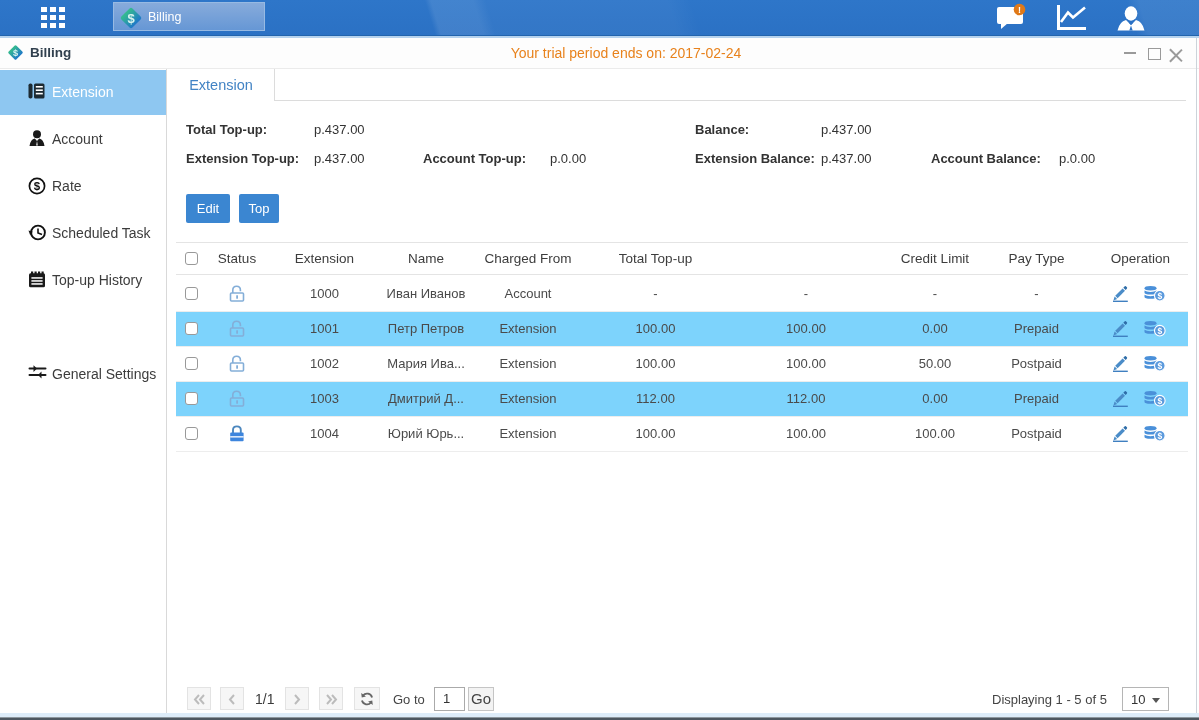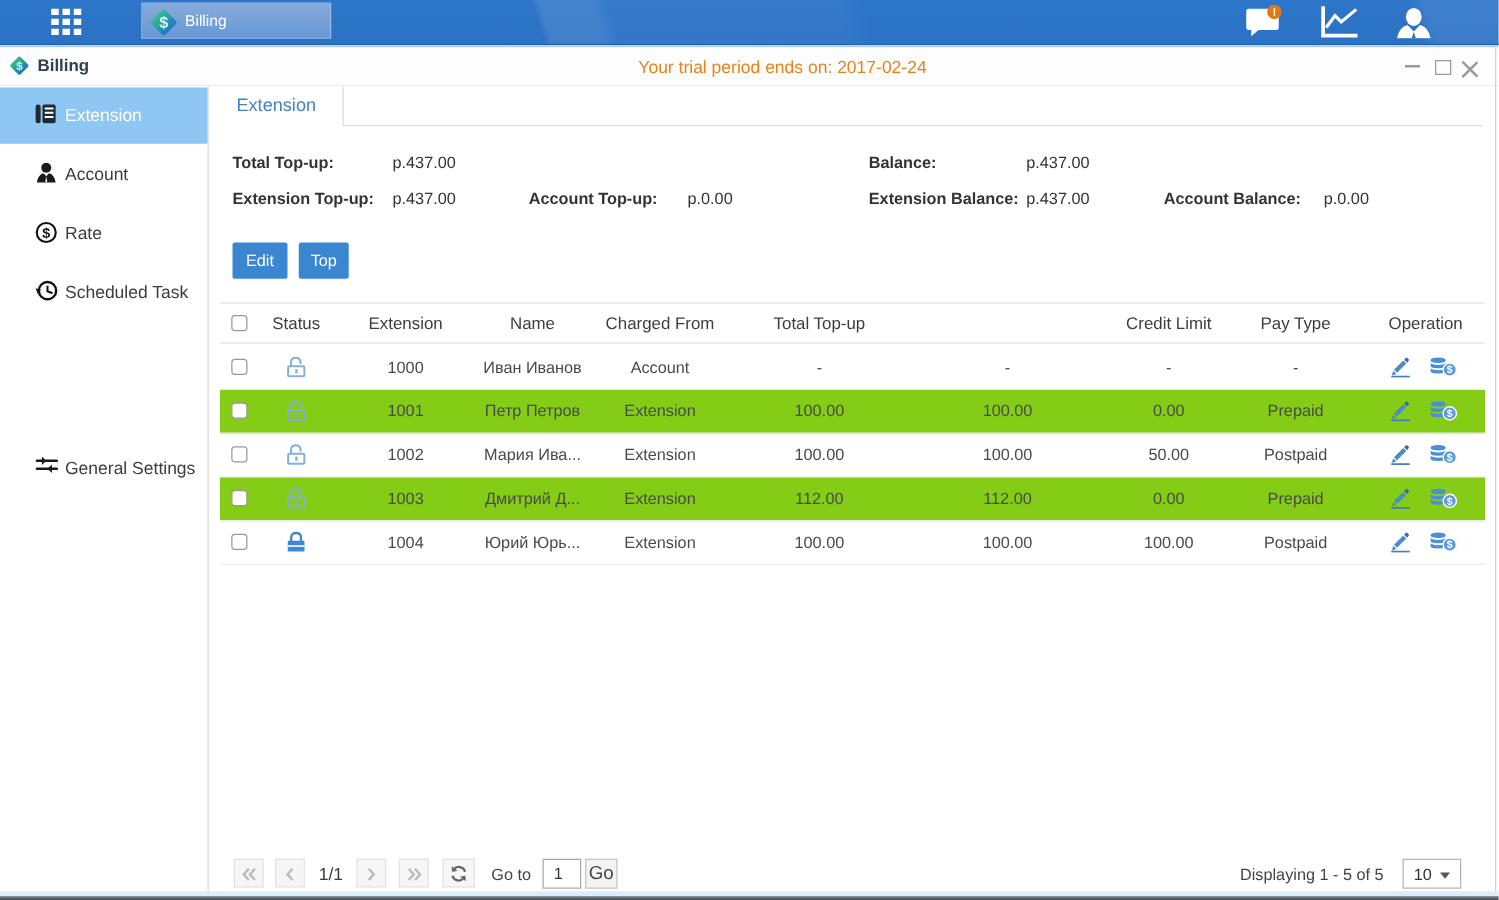--- a/index.html
+++ b/index.html
@@ -52,21 +52,21 @@
 .lbl { position:absolute; font-size:13px; font-weight:bold; color:#333; }
 .val { position:absolute; font-size:13px; color:#333; }
 
 .btn { position:absolute; background:#3b86d1; color:#fff; font-size:13px; text-align:center; border-radius:2px; }
 
 
 #tbl { position:absolute; left:8px; top:173px; width:1012px; }
 .thead { position:absolute; left:0; top:0; width:1012px; height:33px; border-top:1px solid #e4e4e4; border-bottom:1px solid #e4e4e4; }
 .hc { position:absolute; top:0; height:32px; line-height:32px; text-align:center; font-size:13.5px; color:#3d3d3d; }
 .trow { position:absolute; left:0; width:1012px; height:35px; border-bottom:1px solid #ededed; }
-.trow.alt { background:#84cc16; }
+.trow.alt { background:#7dd3fc; }
 .tc { position:absolute; top:0; height:34px; line-height:34px; text-align:center; font-size:13px; color:#4a4a4a; }
 .cb { position:absolute; left:9px; top:10px; width:13px; height:13px; border:1px solid #999; border-radius:3px; background:#fff; }
 .cbh { position:absolute; left:9px; top:9px; width:13px; height:13px; border:1px solid #999; border-radius:3px; background:#fff; }
 
 
 .pbtn { position:absolute; top:618px; width:24px; height:23px; background:#f6f6f6; border:1px solid #e3e3e3;
   text-align:center; line-height:20px; font-size:16px; color:#b2b2b2; }
 .ptext { position:absolute; font-size:13px; color:#444; }
 #goin { position:absolute; left:266px; top:618px; width:31px; height:24px; border:1px solid #aaa; background:#fff;
   text-align:left; padding-left:8px; line-height:22px; font-size:13px; color:#333; }
@@ -170,20 +170,33 @@
       </svg>
       <div class="mtxt">Rate</div>
     </div>
     <div class="mitem" style="top:142px">
       <svg width="19" height="17" viewBox="0 0 19 17">
         <circle cx="10" cy="8.5" r="6.9" fill="none" stroke="#111" stroke-width="1.9"></circle>
         <path d="M10 4.5 L10 9 L14 10.6" stroke="#111" stroke-width="1.6" fill="none"></path>
         <path d="M0.5 6.5 L4.8 7.8 L2.2 11.2 Z" fill="#111"></path>
       </svg>
       <div class="mtxt">Scheduled Task</div>
+    </div>
+    <div class="mitem" style="top:189px">
+      <svg width="18" height="17" viewBox="0 0 18 17">
+        <rect x="1" y="2.2" width="16" height="14" rx="1.5" fill="#1a1a1a"></rect>
+        <rect x="3" y="0.5" width="2.2" height="3.4" fill="#1a1a1a"></rect>
+        <rect x="6.5" y="0.5" width="2.2" height="3.4" fill="#1a1a1a"></rect>
+        <rect x="10" y="0.5" width="2.2" height="3.4" fill="#1a1a1a"></rect>
+        <rect x="13.5" y="0.5" width="2.2" height="3.4" fill="#1a1a1a"></rect>
+        <rect x="3.4" y="6.2" width="11.2" height="1.5" fill="#fff"></rect>
+        <rect x="3.4" y="9.2" width="11.2" height="1.5" fill="#fff"></rect>
+        <rect x="3.4" y="12.2" width="11.2" height="1.5" fill="#fff"></rect>
+      </svg>
+      <div class="mtxt">Top-up History</div>
     </div>
     <div class="mitem" style="top:283px">
       <svg width="19" height="14" viewBox="0 0 19 14">
         <rect x="0.5" y="2.6" width="18" height="2" rx="1" fill="#1a1a1a"></rect>
         <rect x="0.5" y="9" width="18" height="2" rx="1" fill="#1a1a1a"></rect>
         <path d="M5.5 0.2 L9 3.6 L5.5 7 Z" fill="#1a1a1a" transform="rotate(0 7 3.6)"></path>
         <path d="M13.5 6.6 L10 10 L13.5 13.4 Z" fill="#1a1a1a"></path>
       </svg>
       <div class="mtxt">General Settings</div>
     </div>

